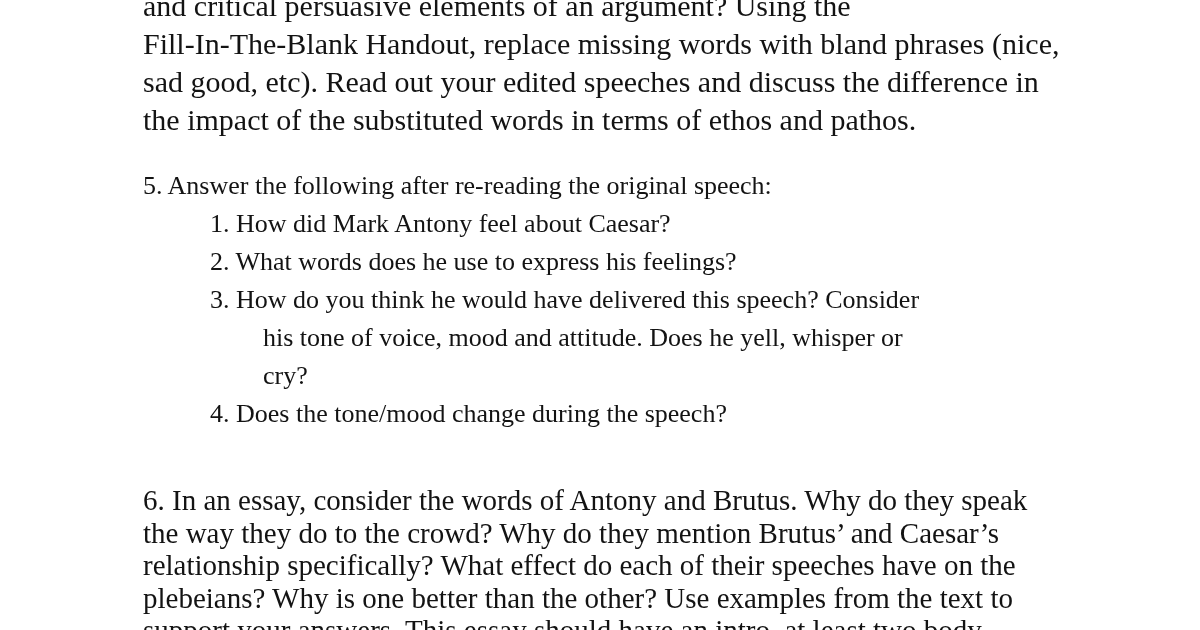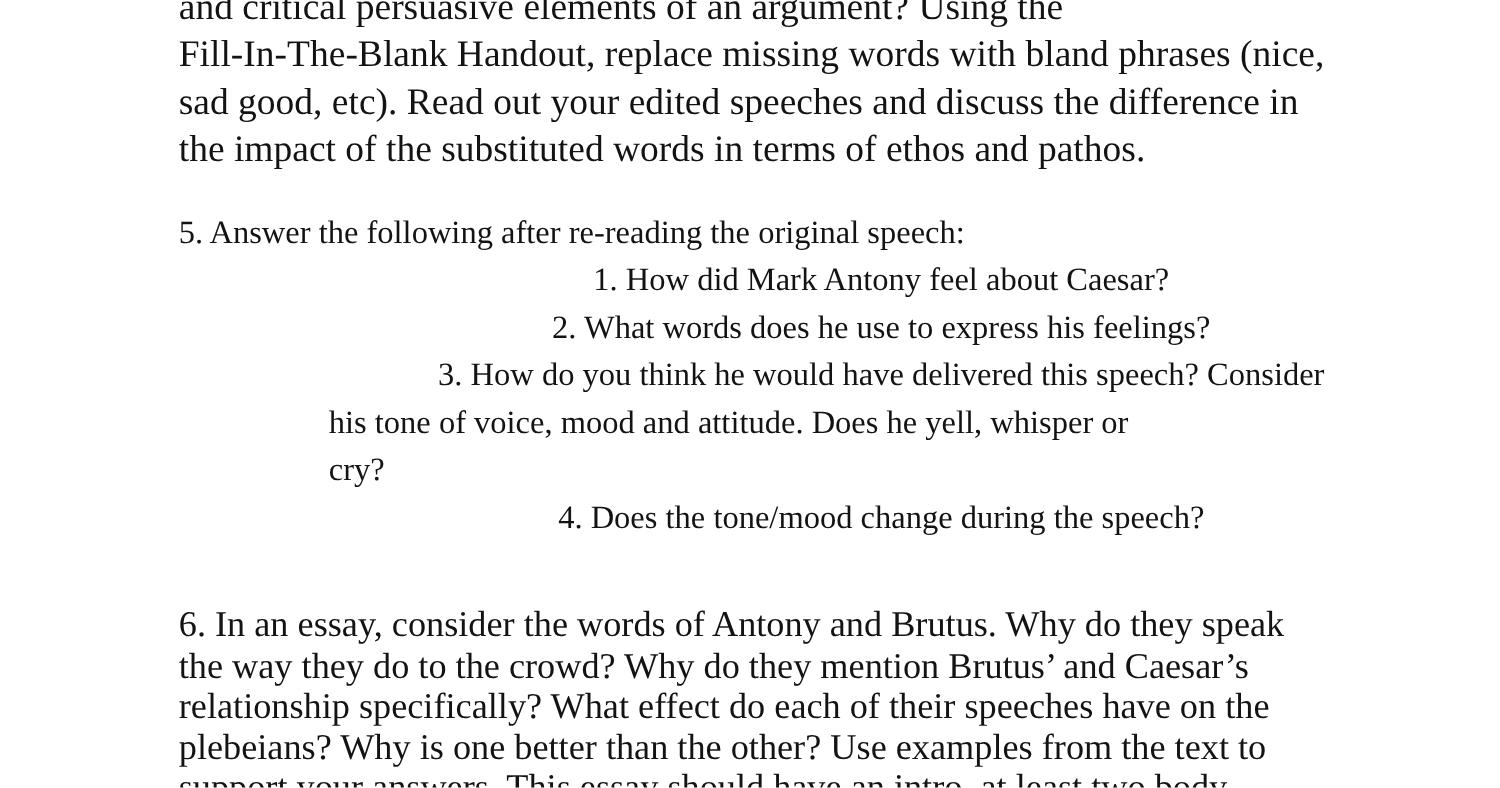--- a/index.html
+++ b/index.html
@@ -38,21 +38,21 @@
     margin-top: 28px;
     font-size: 26px;
     line-height: 38px;
   }
   .q6-para {
     margin-top: 51px;
     font-size: 29px;
     line-height: 32.5px;
   }
   .indent-0 { padding-left: 0; }
-  .indent-1 { padding-left: 67px; text-align: center; }
+  .indent-1 { padding-left: 67px; }
   .indent-2 { padding-left: 120px; }
 </style>
 </head>
 <body style="background: rgb(255, 255, 255); color: rgb(19, 19, 19);">
 
 <div class="doc-page">
   <div class="para intro-para"><div class="line indent-0">and critical persuasive elements of an argument? Using the</div><div class="line indent-0">Fill-In-The-Blank Handout, replace missing words with bland phrases (nice,</div><div class="line indent-0">sad good, etc). Read out your edited speeches and discuss the difference in</div><div class="line indent-0">the impact of the substituted words in terms of ethos and pathos.</div></div>
 
   <div class="para q5-para"><div class="line indent-0">5. Answer the following after re-reading the original speech:</div><div class="line indent-1">1. How did Mark Antony feel about Caesar?</div><div class="line indent-1">2. What words does he use to express his feelings?</div><div class="line indent-1">3. How do you think he would have delivered this speech? Consider</div><div class="line indent-2">his tone of voice, mood and attitude. Does he yell, whisper or</div><div class="line indent-2">cry?</div><div class="line indent-1">4. Does the tone/mood change during the speech?</div></div>
 

